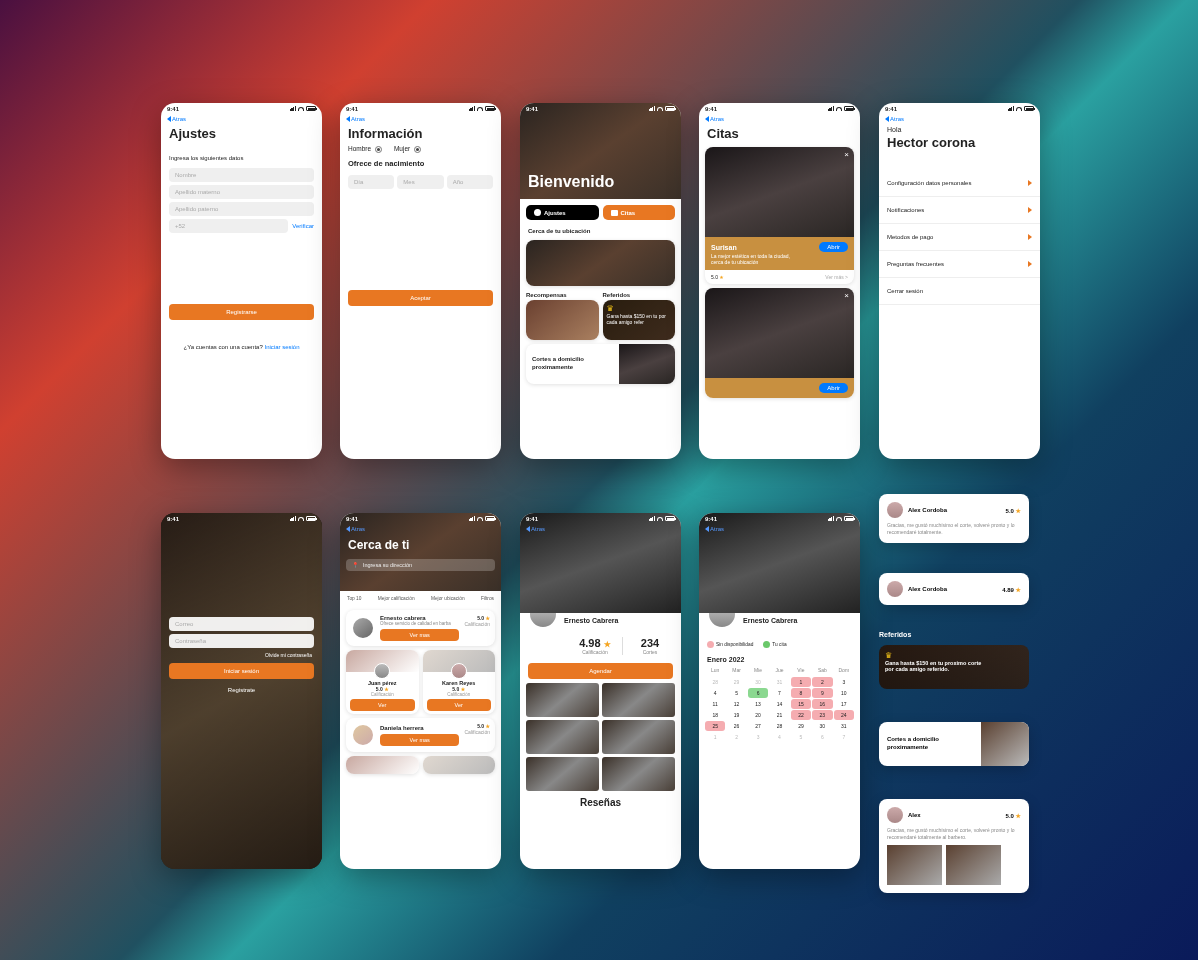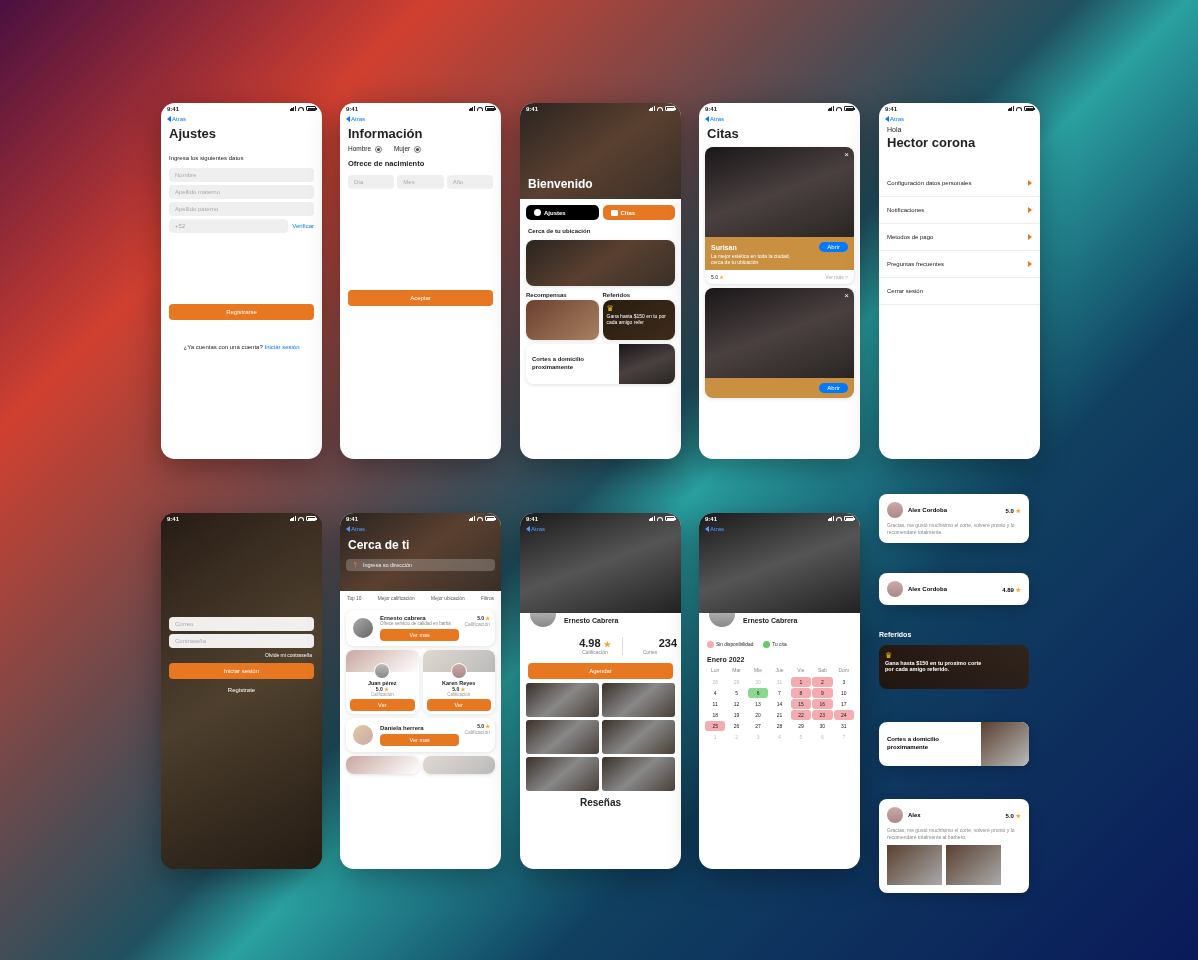--- a/index.html
+++ b/index.html
@@ -181,21 +181,21 @@
             <span></span>
             <span></span>
             <span></span>
           </span>
           <span class="wifi-ico"></span>
           <span class="batt-ico">
             <span class="fill"></span>
           </span>
         </span>
     </div>
-    <div style="position:absolute;bottom:8px;left:8px;color:#fff;font-size:12px;font-weight:700;">Bienvenido</div>
+    <div style="position:absolute;bottom:8px;left:8px;color:#fff;font-size:16px;font-weight:700;">Bienvenido</div>
   </div>
   <div style="display:flex;gap:4px;padding:6px;">
     <div class="pill-btn pill-black" style="flex:1;">
         <span class="icon-dot"></span>
         <span>Ajustes</span>
       </div>
     <div class="pill-btn pill-orange" style="flex:1;">
         <span class="icon-cal"></span>
         <span>Citas</span>
       </div>
@@ -445,21 +445,21 @@
   <div style="display:flex;align-items:center;gap:6px;padding:0 8px;margin-top:-14px;">
     <div style="width:30px;height:30px;border-radius:50%;background:linear-gradient(#ccc,#888);border:2px solid #fff;"></div>
     <div style="font-size:7px;font-weight:700;margin-top:12px;">Ernesto Cabrera</div>
   </div>
   <div style="display:flex;text-align:center;padding:8px 4px 4px;margin-left:44px;">
     <div style="flex:1;border-right:.5px solid #ddd;">
       <div style="font-size:11px;font-weight:700;"><span>4.98</span> <span class="star" style="font-size:8px;">★</span></div>
       <div style="font-size:5px;color:#888;">Calificación</div>
     </div>
     <div style="flex:1;">
-      <div style="font-size:11px;font-weight:700;text-align:right;">234</div>
+      <div style="font-size:11px;font-weight:700;">234</div>
       <div style="font-size:5px;color:#888;">Cortes</div>
     </div>
   </div>
   <div class="btn-orange">Agendar</div>
   <div class="thumb-grid">
     <div class="thumb"></div>
     <div class="thumb"></div>
     <div class="thumb"></div>
     <div class="thumb"></div>
     <div class="thumb"></div>

